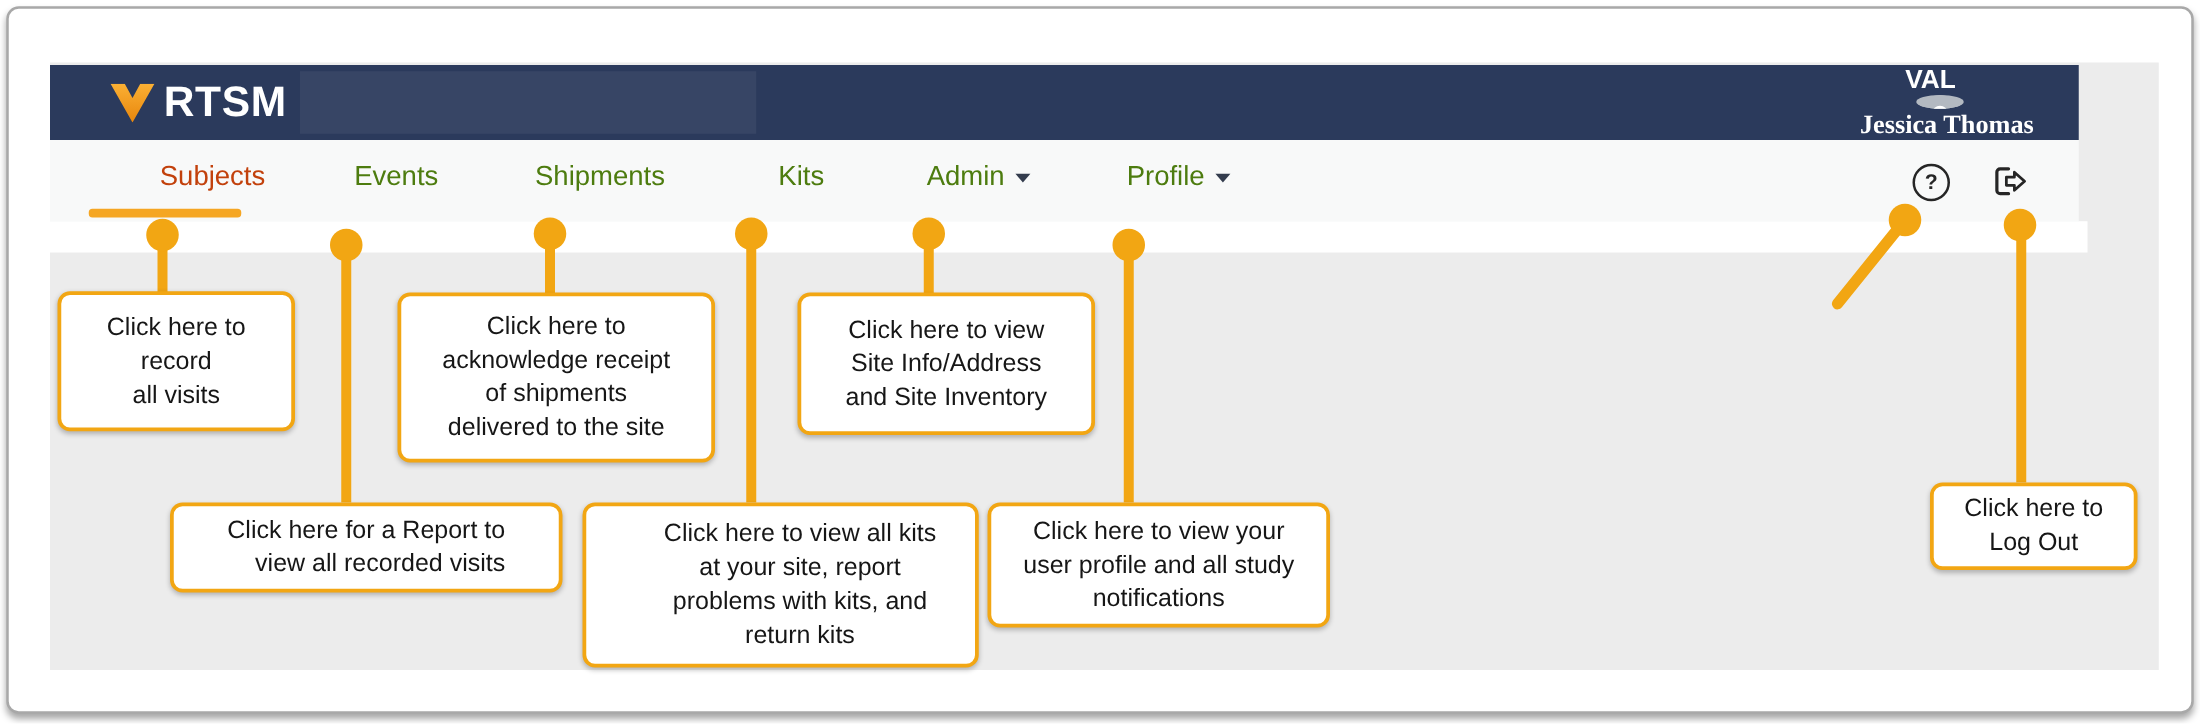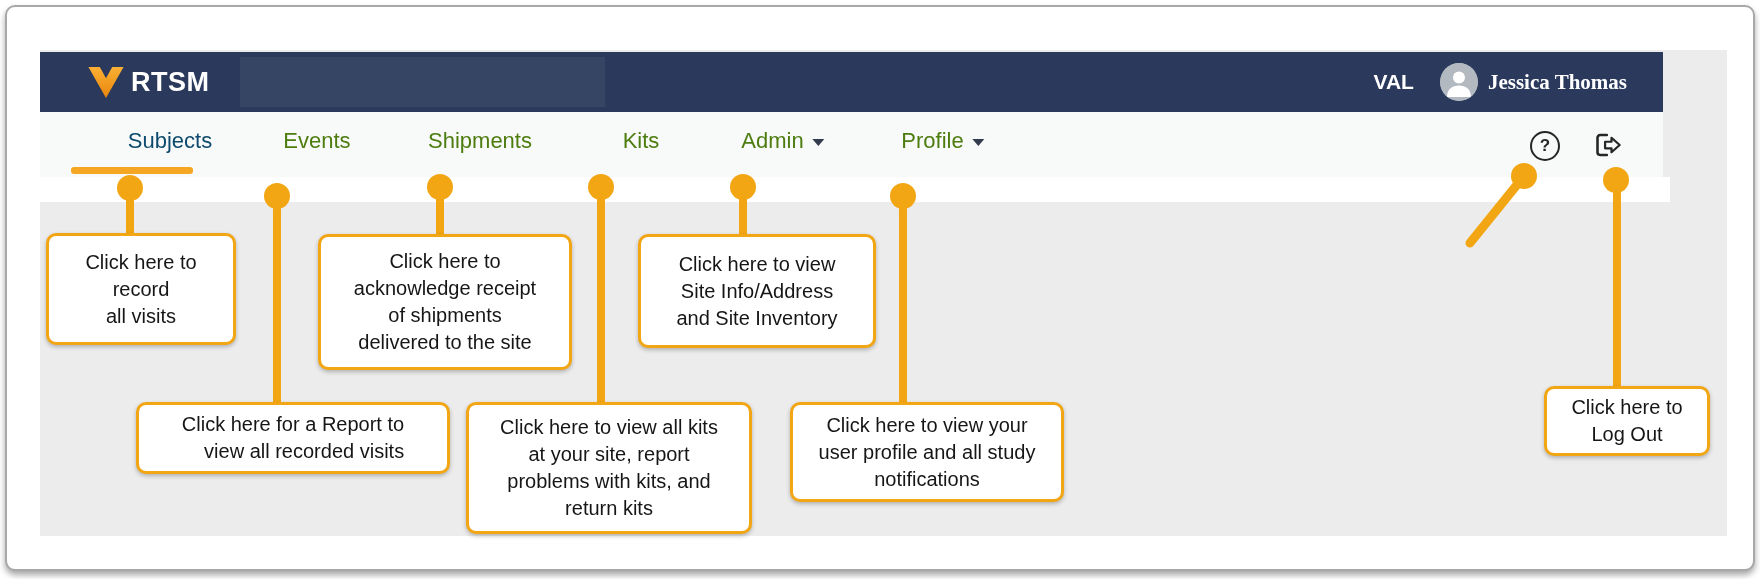--- a/index.html
+++ b/index.html
@@ -7,52 +7,52 @@
   .page{position:relative;width:1760px;height:579px;background:#ffffff;overflow:hidden;}
   .frame{position:absolute;left:5px;top:5px;right:5px;bottom:8px;border:2px solid #a8a8a8;
          border-radius:10px;box-shadow:0 4px 6px rgba(0,0,0,.35);z-index:0;background:#fff;}
   .gray-canvas{position:absolute;left:40px;top:50px;width:1687px;height:486px;background:#ececec;z-index:1;}
   .white-strip{position:absolute;left:40px;top:177px;width:1630px;height:25px;background:#ffffff;z-index:2;}
 
   
   .topbar{position:absolute;left:40px;top:52px;width:1623px;height:60px;background:#2b3a5c;z-index:3;}
   .hdr-panel{position:absolute;left:200px;top:5px;width:365px;height:50px;background:rgba(255,255,255,.06);}
   .logo{position:absolute;left:48px;top:0;height:60px;display:flex;align-items:center;gap:7px;}
-  .logo-text{color:#ffffff;font-size:27px;font-weight:bold;letter-spacing:.5px;}
-  .user-area{position:absolute;right:36px;top:0;height:60px;display:flex;align-items:center;}
+  .logo-text{color:#ffffff;font-size:34px;font-weight:bold;letter-spacing:.5px;}
+  .user-area{position:absolute;right:36px;top:0;height:60px;display:flex;align-items:center;flex-direction:column;}
   .env{color:#ffffff;font-size:21px;font-weight:bold;margin-right:26px;}
   .avatar{width:38px;height:38px;border-radius:50%;background:#b3b9c1;display:inline-block;overflow:hidden;margin-right:10px;}
   .username{color:#ffffff;font-size:21px;font-weight:bold;font-family:Liberation Serif, serif;}
 
   
   .navbar{position:absolute;left:40px;top:112px;width:1623px;height:65px;background:#f8f9f9;z-index:3;}
   .tab{position:absolute;top:0;height:58px;line-height:58px;transform:translateX(-50%);
        font-size:22px;color:#4d7c0f;white-space:nowrap;cursor:pointer;}
-  .tab.active{color:#0c4a6e;}
+  .tab.active{color:#c2410c;}
   .caret{display:inline-block;width:0;height:0;border-left:6px solid transparent;border-right:6px solid transparent;
          border-top:7px solid #333c4d;margin-left:9px;vertical-align:middle;}
   .underline{position:absolute;left:31px;top:55px;width:122px;height:7px;background:#f5a623;border-radius:3px;}
   .help-icn{position:absolute;left:1490px;top:19px;width:26px;height:26px;border:2.5px solid #262626;border-radius:50%;
             text-align:center;line-height:25px;font-size:17px;font-weight:bold;color:#262626;cursor:pointer;}
   .logout-icn{position:absolute;left:1552px;top:19px;cursor:pointer;}
 
   
   .line{position:absolute;width:8px;background:#f2a613;z-index:4;}
   .dot{position:absolute;width:26px;height:26px;border-radius:50%;background:#f2a613;z-index:4;}
   .diag{position:absolute;z-index:4;}
 
   
   .callout{position:absolute;background:#ffffff;border:3px solid #f2a613;border-radius:10px;
            box-shadow:0 2px 4px rgba(0,0,0,.25);display:flex;align-items:center;justify-content:center;
            text-align:center;color:#161616;font-size:20px;line-height:27px;white-space:pre-line;z-index:5;}
   .callout.top-align{align-items:flex-start;padding-top:10px;box-sizing:border-box;}
   .c-subjects {left:46px;  top:233px; width:184px; height:106px;}
   .c-events   {left:136px; top:402px; width:308px; height:66px;text-align:right;}
   .c-shipments{left:318px; top:234px; width:248px; height:130px;}
-  .c-kits     {left:466px; top:402px; width:280px; height:126px;}
+  .c-kits     {left:466px; top:402px; width:280px; height:126px;padding-left:31px;}
   .c-admin    {left:638px; top:234px; width:232px; height:108px;}
   .c-profile  {left:790px; top:402px; width:268px; height:94px;}
   .c-help     {left:1167px;top:240px; width:318px; height:142px;}
   .c-logout   {left:1544px;top:386px; width:160px; height:64px;}
 </style>
 </head>
 <body>
 
 <div class="page">
   <div class="frame"></div>

